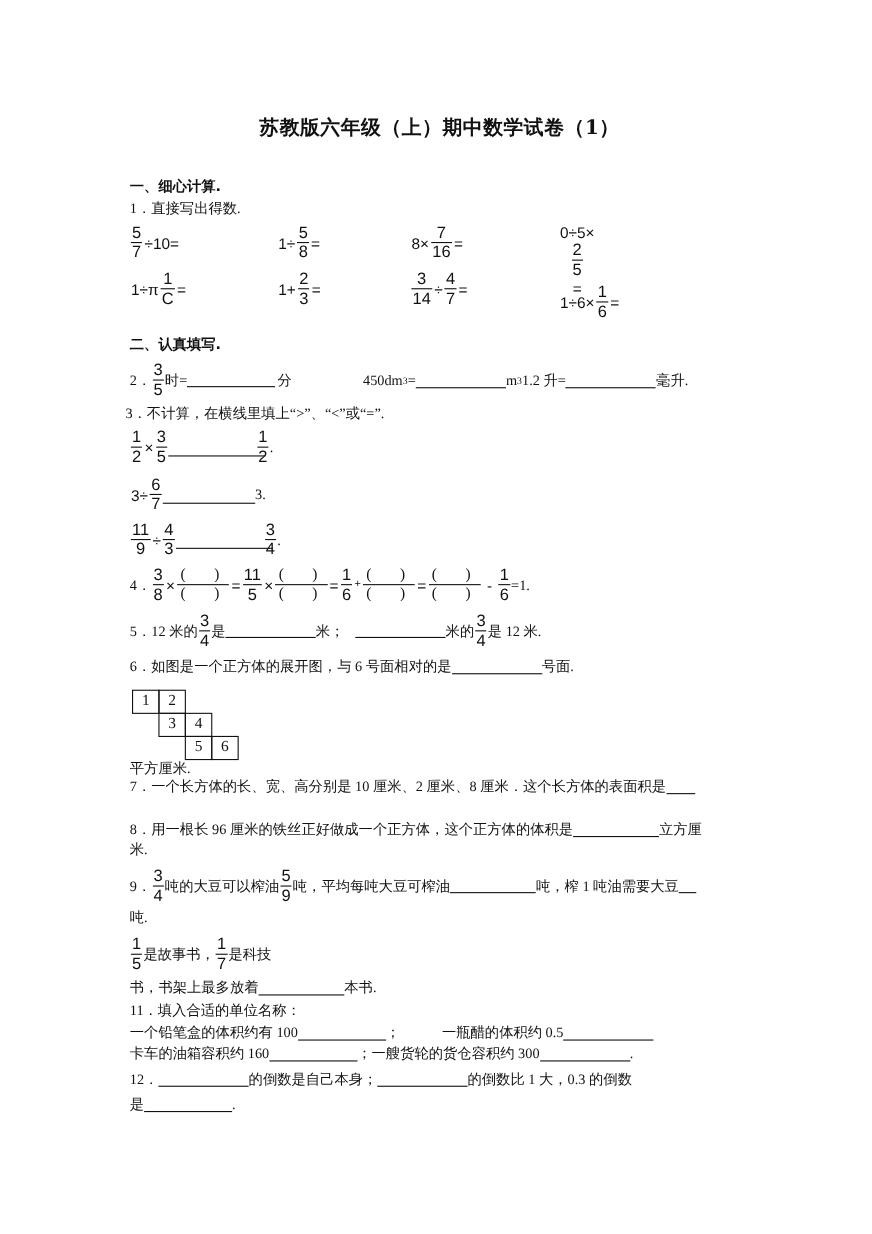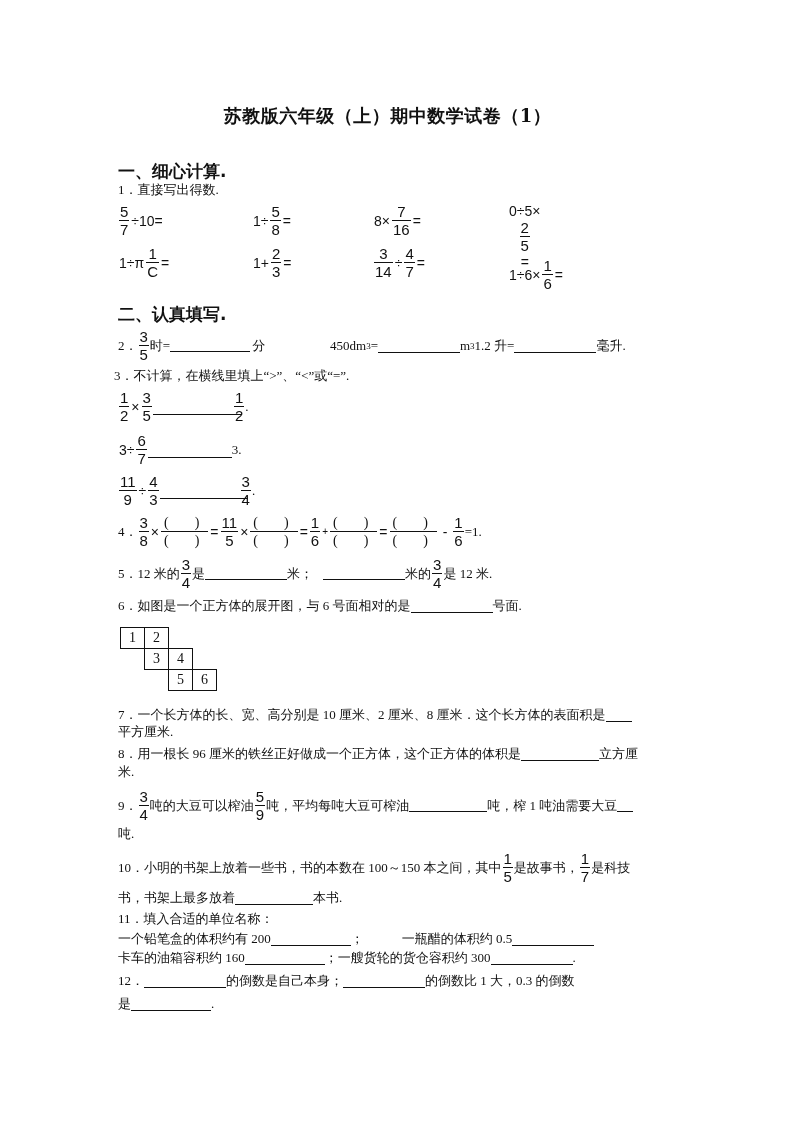--- a/index.html
+++ b/index.html
@@ -1,21 +1,21 @@
 <!DOCTYPE html>
 <html><head>
 <meta charset="utf-8">
 <style>
   html, body { margin: 0; padding: 0; background: #ffffff; }
   body { width: 793px; height: 1122px; position: relative; overflow: hidden;
          font-family: "Liberation Serif", "DejaVu Serif", serif; color: #111; font-size: 13px; }
   .abs { position: absolute; white-space: nowrap; line-height: 16px; }
-  .title { position: absolute; left: 4px; width: 767px; top: 104px; text-align: center;
+  .title { position: absolute; left: 16px; width: 767px; top: 104px; text-align: center;
            font-family: "DejaVu Serif", serif; font-weight: bold; font-size: 18px; letter-spacing: 0.5px; }
-  .section { font-weight: bold; font-family: "DejaVu Sans", sans-serif; font-size: 17px; }
+  .section { font-weight: bold; font-family: "DejaVu Sans", sans-serif; font-size: 13px; }
   .frac { display: inline-block; vertical-align: middle; text-align: center;
           font-family: "Liberation Sans", "DejaVu Sans", sans-serif; font-size: 15px; line-height: 17px; margin: 0 1px; }
   .frac .num { display: block; border-bottom: 1px solid #111; padding: 0 1px; }
   .frac .den { display: block; padding: 0 1px; }
   .frac.paren { font-family: "Liberation Serif", serif; font-size: 14px; }
   .frac.paren .num, .frac.paren .den { padding: 0 3px; letter-spacing: 6px; }
   .blank { display: inline-block; border-bottom: 1px solid #111; height: 12px; vertical-align: baseline; }
   .w80 { width: 80px; } .w82 { width: 82px; } .w78 { width: 78px; } .w26 { width: 26px; }
   .op { font-family: "Liberation Sans", sans-serif; font-size: 14px; padding: 0 1px; }
   .cell { display: inline-flex; align-items: center; position: absolute; }
@@ -249,21 +249,21 @@
   <div class="sq" style="left:24px; top:21px;">3</div>
   <div class="sq" style="left:48px; top:21px;">4</div>
   <div class="sq" style="left:48px; top:42px;">5</div>
   <div class="sq" style="left:72px; top:42px;">6</div>
 </div>
 
 <div class="cell" style="left:118px; top:706px;">
   <span>7．一个长方体的长、宽、高分别是 10 厘米、2 厘米、8 厘米．这个长方体的表面积是</span>
   <span class="blank w26"></span>
 </div>
-<div class="abs" style="left:118px; top:724px;text-align:right;">平方厘米.</div>
+<div class="abs" style="left:118px; top:691px;text-align:right;">平方厘米.</div>
 
 <div class="cell" style="left:118px; top:745px;">
   <span>8．用一根长 96 厘米的铁丝正好做成一个正方体，这个正方体的体积是</span>
   <span class="blank w78"></span>
   <span>立方厘</span>
 </div>
 <div class="abs" style="left:118px; top:764px;">米.</div>
 
 <div class="cell" style="left:118px; top:788px;">
   <span>9．</span>
@@ -277,41 +277,40 @@
       <span class="den">9</span>
     </span>
   <span>吨，平均每吨大豆可榨油</span>
   <span class="blank w78"></span>
   <span>吨，榨 1 吨油需要大豆</span>
   <span class="blank w26" style="width:16px;"></span>
 </div>
 <div class="abs" style="left:118px; top:826px;">吨.</div>
 
 <div class="cell" style="left:118px; top:850px;">
-  <span>10．小明的书架上放着一些书，书的本数在 100～150 本之间，其中</span>
   <span class="frac">
       <span class="num">1</span>
       <span class="den">5</span>
     </span>
   <span>是故事书，</span>
   <span class="frac">
       <span class="num">1</span>
       <span class="den">7</span>
     </span>
   <span>是科技</span>
 </div>
 <div class="cell" style="left:118px; top:889px;">
   <span>书，书架上最多放着</span>
   <span class="blank w78"></span>
   <span>本书.</span>
 </div>
 
 <div class="abs" style="left:118px; top:911px;">11．填入合适的单位名称：</div>
 <div class="cell" style="left:118px; top:930px;">
-  <span>一个铅笔盒的体积约有 200</span>
+  <span>一个铅笔盒的体积约有 100</span>
   <span class="blank w80"></span>
   <span>；</span>
   <span style="margin-left:38px;">一瓶醋的体积约 0.5</span>
   <span class="blank w80" style="width:82px;"></span>
 </div>
 <div class="cell" style="left:118px; top:949px;">
   <span>卡车的油箱容积约 160</span>
   <span class="blank w80"></span>
   <span>；一艘货轮的货仓容积约 300</span>
   <span class="blank w80" style="width:82px;"></span>

